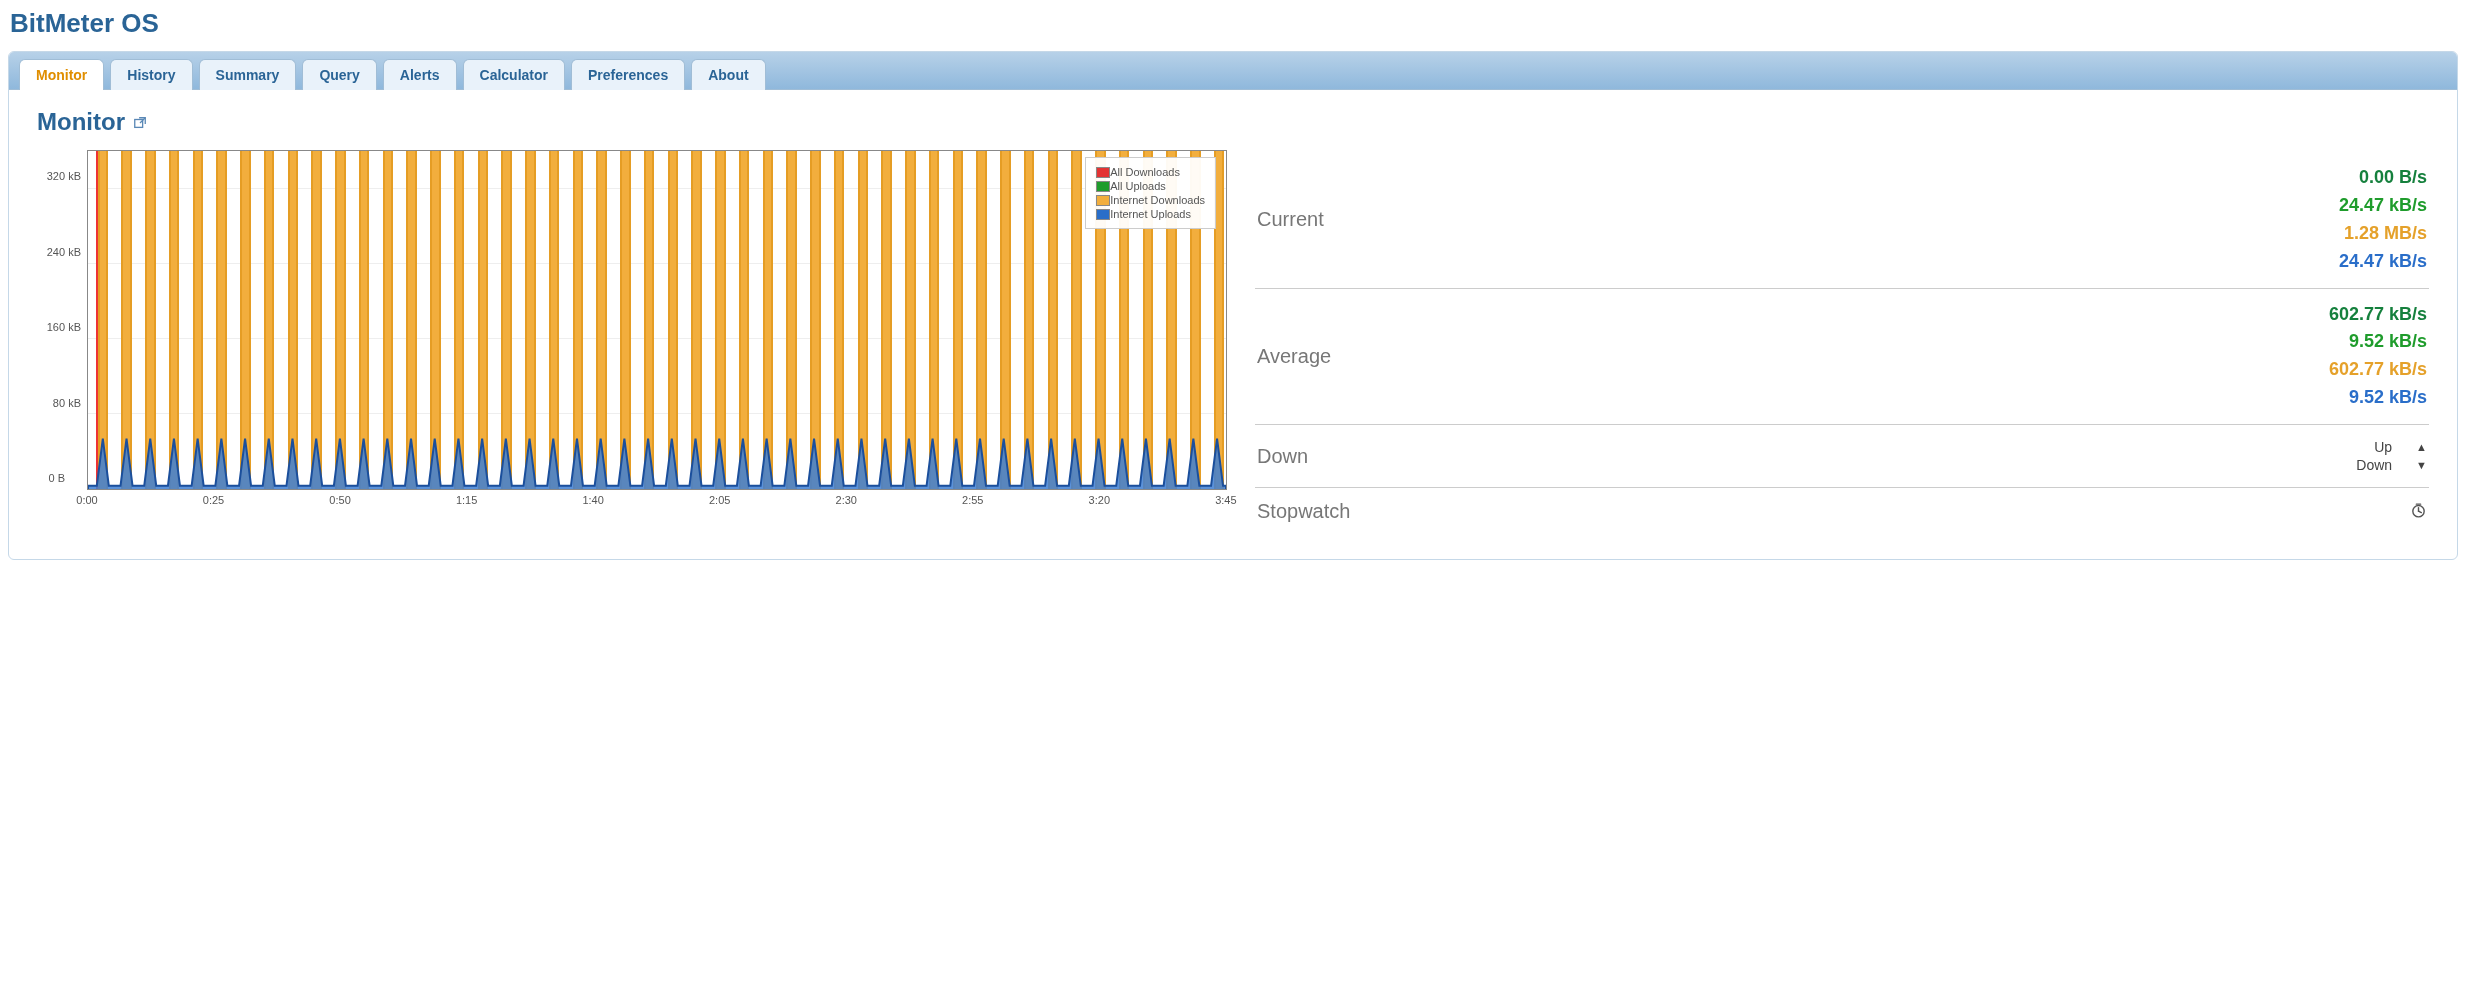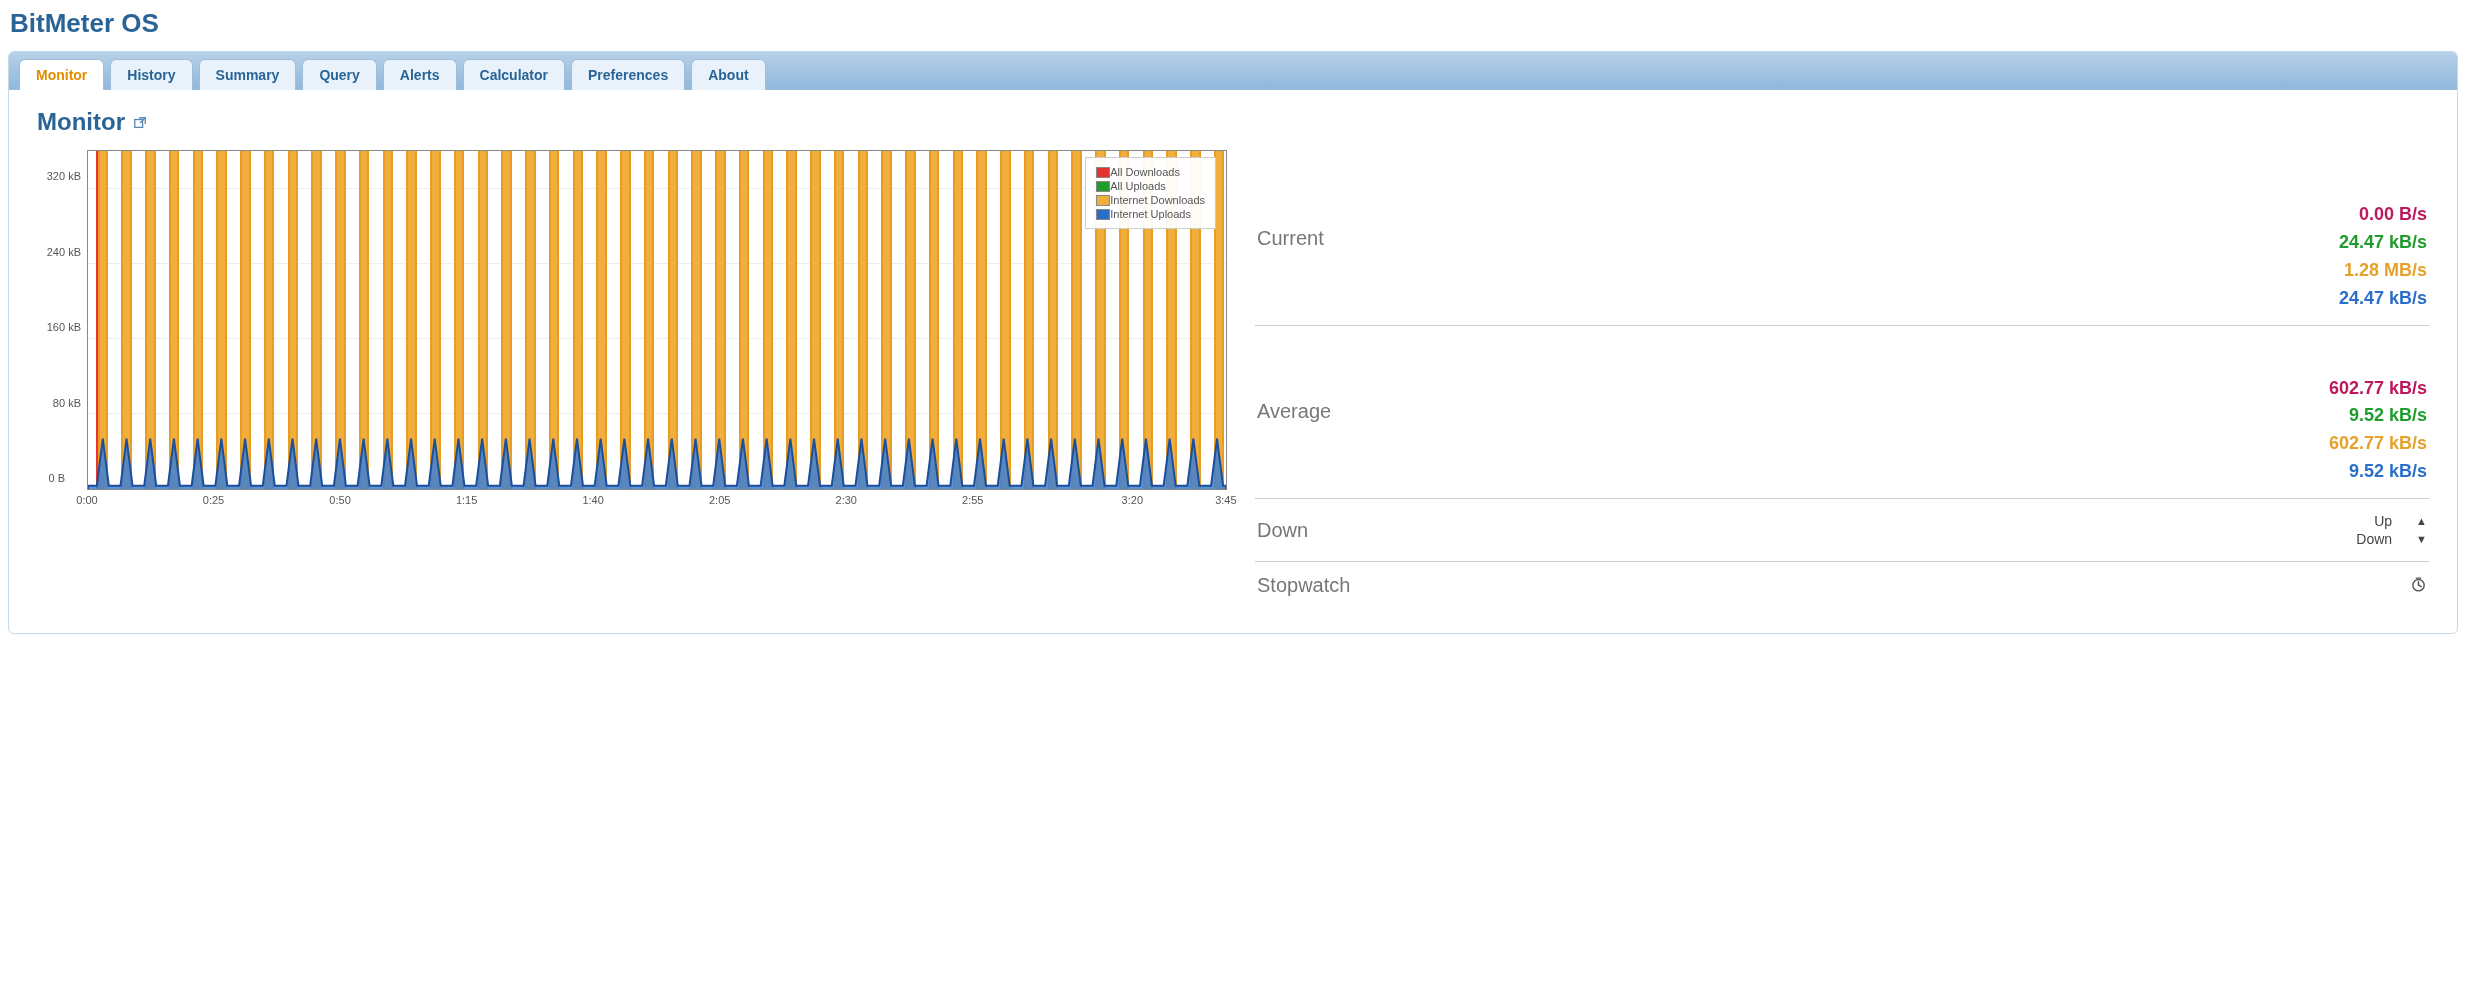--- a/index.html
+++ b/index.html
@@ -169,21 +169,21 @@
   .panel-label {
     color: #777;
     font-size: 20px;
   }
   .values {
     text-align: right;
     font-size: 18px;
     font-weight: bold;
     line-height: 1.55;
   }
-  .v-red    { color: #be185d; margin-top: 37px; }
+  .v-red    { color: #15803d; }
   .v-green  { color: #1f9c2c; }
   .v-orange { color: #e5a12a; }
   .v-blue   { color: #2a6ec9; }
   .scale-controls {
     text-align: right;
     font-size: 14px;
     color: #444;
   }
   .scale-row {
     display: flex;
@@ -335,21 +335,21 @@
 
           <div style="position:absolute; left:50px; top:340px; width:1140px;">
             <div class="x-tick" style="left:0%;">0:00</div>
             <div class="x-tick" style="left:11.1%;">0:25</div>
             <div class="x-tick" style="left:22.2%;">0:50</div>
             <div class="x-tick" style="left:33.3%;">1:15</div>
             <div class="x-tick" style="left:44.4%;">1:40</div>
             <div class="x-tick" style="left:55.5%;">2:05</div>
             <div class="x-tick" style="left:66.6%;">2:30</div>
             <div class="x-tick" style="left:77.7%;">2:55</div>
-            <div class="x-tick" style="left:88.8%;margin-left:33px;">3:20</div>
+            <div class="x-tick" style="left:88.8%;">3:20</div>
             <div class="x-tick" style="left:99.9%;">3:45</div>
           </div>
 
         </div>
       </div>
 
       <div class="side-col">
 
         <div class="panel">
           <div class="panel-label">Current</div>

